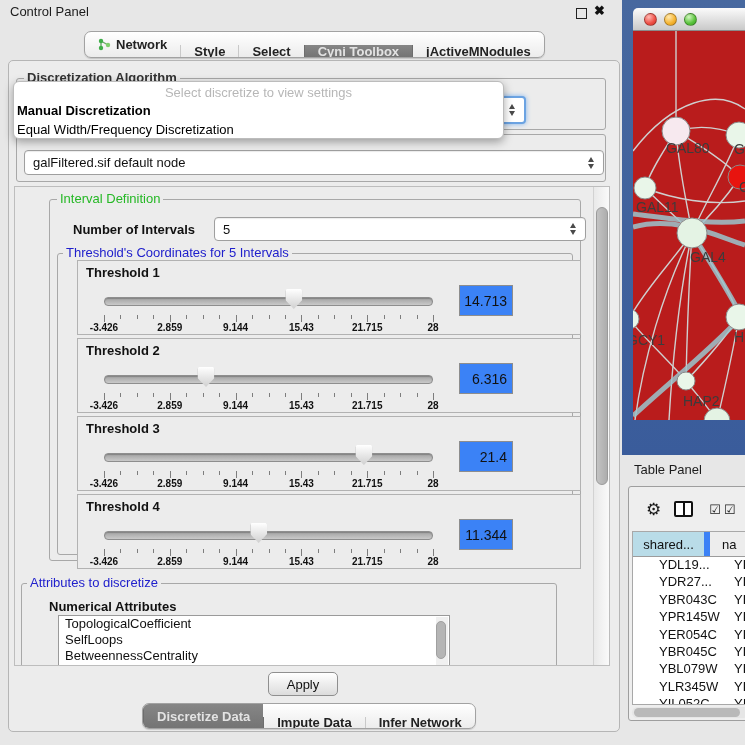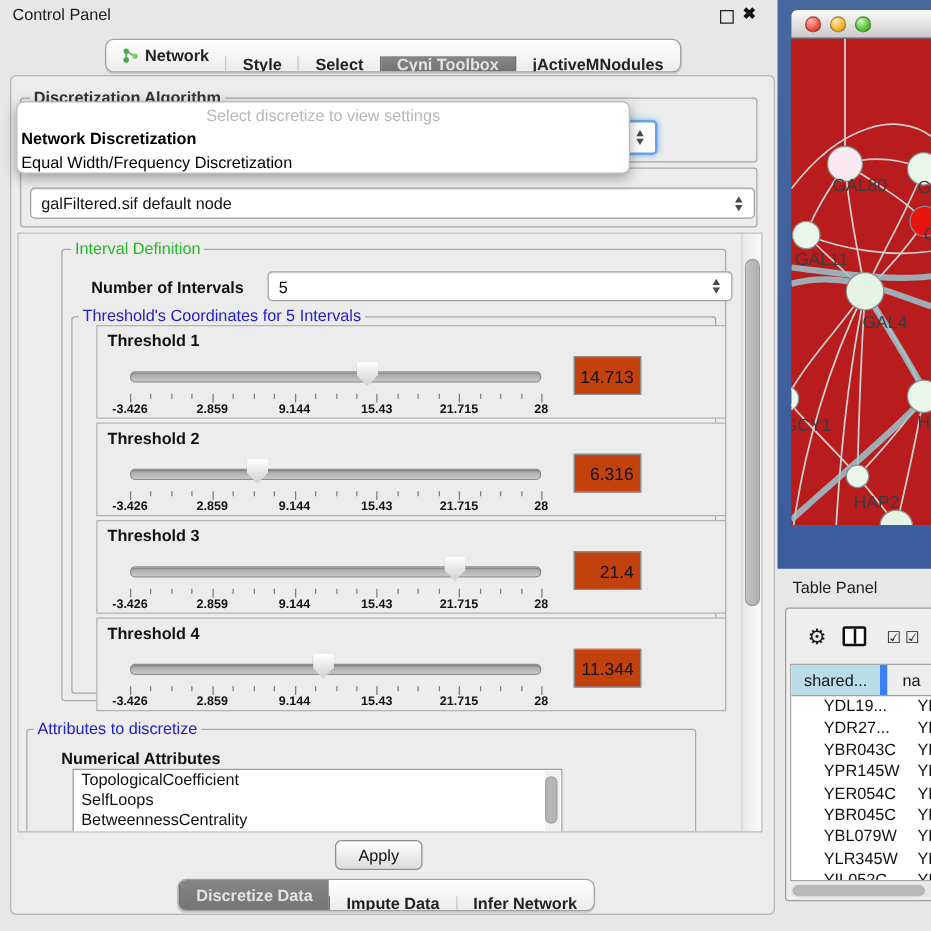--- a/index.html
+++ b/index.html
@@ -51,21 +51,21 @@
   .scroll-thumb{position:absolute;background:linear-gradient(90deg,#c3c3c3,#adadad);border:1px solid #9a9a9a;border-radius:7px;}
 
   
   .thr-box{position:absolute;left:62px;width:502px;height:73px;border:1px solid #b2b2b2;background:#ececec;}
   .thr-label{position:absolute;left:8px;top:4px;font-size:13px;font-weight:bold;color:#111;}
   .slider-wrap{position:absolute;left:26px;top:24px;width:329px;height:46px;}
   .track{position:absolute;left:0;right:0;top:12px;height:7px;border-radius:4px;background:linear-gradient(#a2a2a2,#c9c9c9);border:1px solid #8e8e8e;box-shadow:inset 0 1px 1px rgba(0,0,0,.2);}
   .thumb{position:absolute;top:4px;width:17px;height:20px;transform:translateX(-50%);background:linear-gradient(#ffffff,#d0d0d0);clip-path:polygon(8% 0,92% 0,100% 10%,100% 55%,50% 100%,0 55%,0 10%);filter:drop-shadow(0 0 1px #777);}
   .tickmark{position:absolute;width:1px;background:#7d7d7d;top:30px;}
   .ticklabel{position:absolute;top:37px;transform:translateX(-50%);font-size:10px;font-weight:bold;color:#111;white-space:nowrap;}
-  .thr-value{position:absolute;left:381px;top:24px;width:54px;height:31px;background:#c2410c;border:1px solid #8d8d8d;font-family:"Liberation Sans",sans-serif;font-size:14px;color:#111;text-align:right;padding:0 5px 0 0;box-sizing:border-box;}
+  .thr-value{position:absolute;left:381px;top:24px;width:54px;height:31px;background:#3b82f6;border:1px solid #8d8d8d;font-family:"Liberation Sans",sans-serif;font-size:14px;color:#111;text-align:right;padding:0 5px 0 0;box-sizing:border-box;}
 
   
   #attr-list{left:57px;top:614px;width:390px;height:60px;background:#fff;border:1px solid #9a9a9a;overflow:hidden;}
   .attr-item{font-size:13px;color:#111;padding:1px 0 1px 6px;line-height:14px;}
   #attr-scroll{position:absolute;right:1px;top:1px;width:12px;bottom:1px;background:#f0f0f0;}
   #attr-thumb{position:absolute;right:2.5px;top:4px;width:8px;height:36px;background:#b5b5b5;border-radius:5px;border:1px solid #a0a0a0;}
 
   #apply-btn{left:268px;top:672px;width:68px;height:22px;background:linear-gradient(#ffffff,#dcdcdc);border:1px solid #8f8f8f;border-radius:5px;font-size:13px;color:#111;display:flex;align-items:center;justify-content:center;}
 
   
@@ -141,21 +141,21 @@
     <span class="spacer"></span>
     <span class="stepper">
         <span class="up"></span>
         <span class="dn"></span>
       </span>
   </div>
 
   <div class="abs" id="algo-popup">
     <div id="popup-hint">Select discretize to view settings</div>
     <div id="popup-list">
-        <div class="popup-item bold">Network Discretization</div>
+        <div class="popup-item bold">Manual Discretization</div>
         <div class="popup-item">Equal Width/Frequency Discretization</div>
       </div>
   </div>
 
   <div class="abs group" style="left:16px;top:134px;width:588px;height:46px;"></div>
   <div class="group-label glabel-dark" style="left:24px;top:127px;font-weight:normal;color:#222;">Table Data</div>
   <div class="abs combo" id="tabledata-combo">
     <span>galFiltered.sif default node</span>
     <span class="spacer"></span>
     <span class="stepper">

